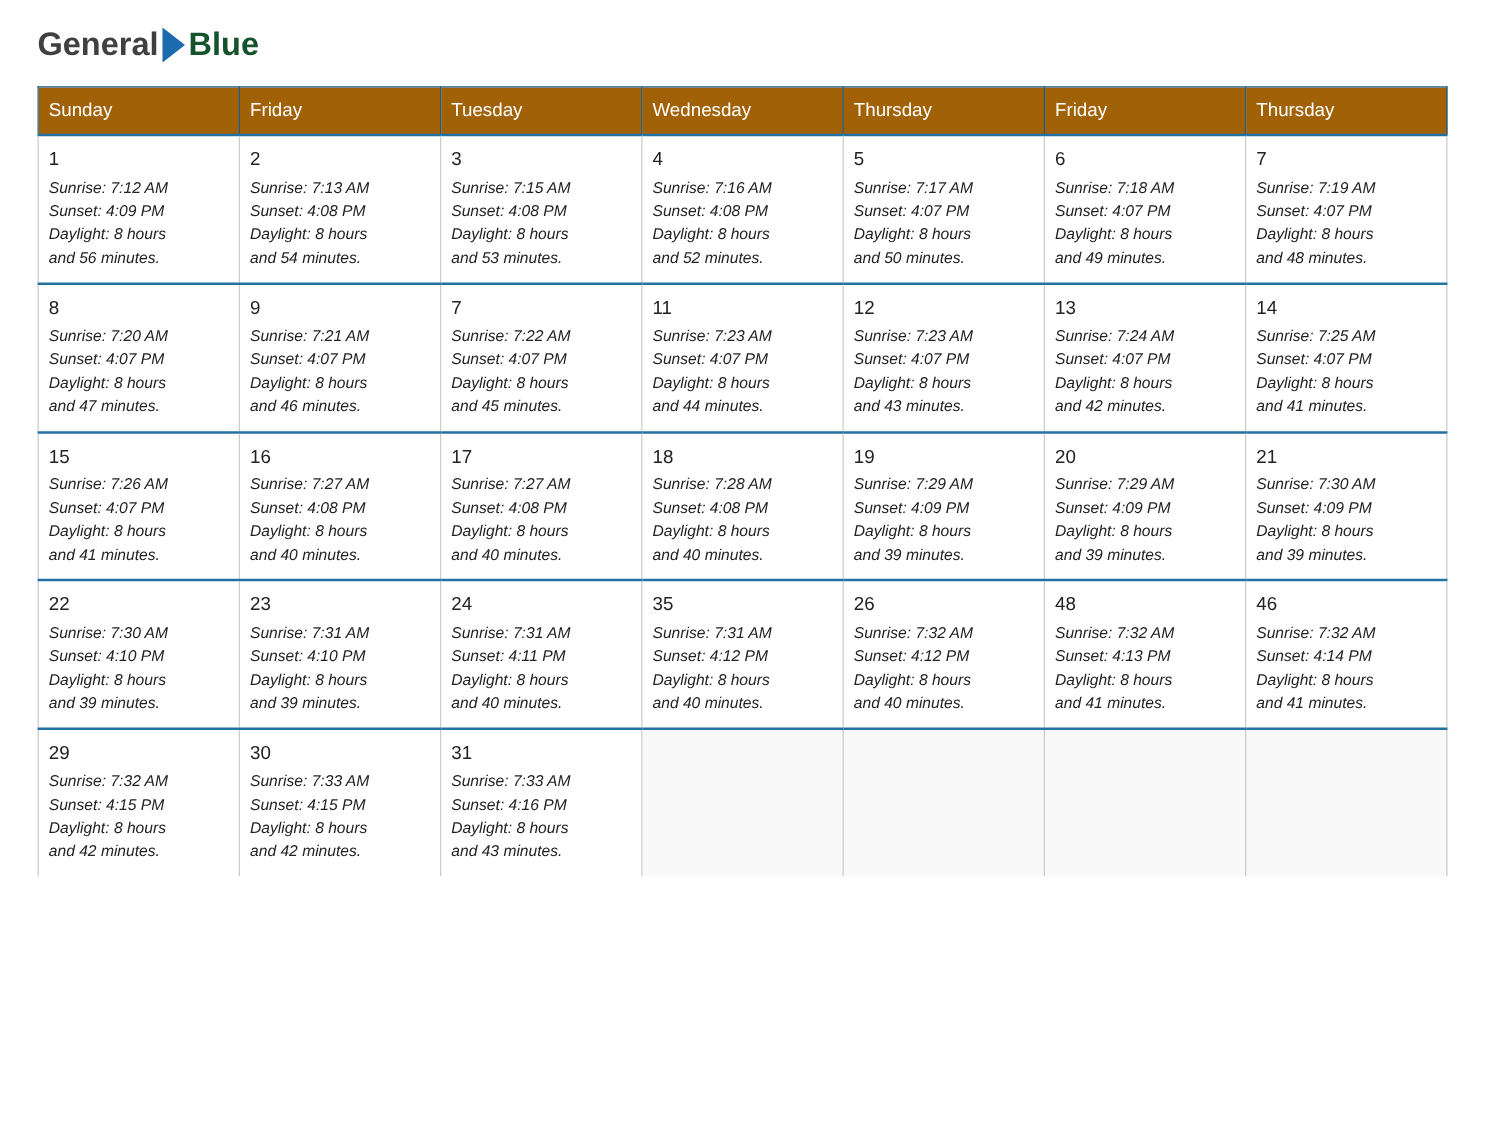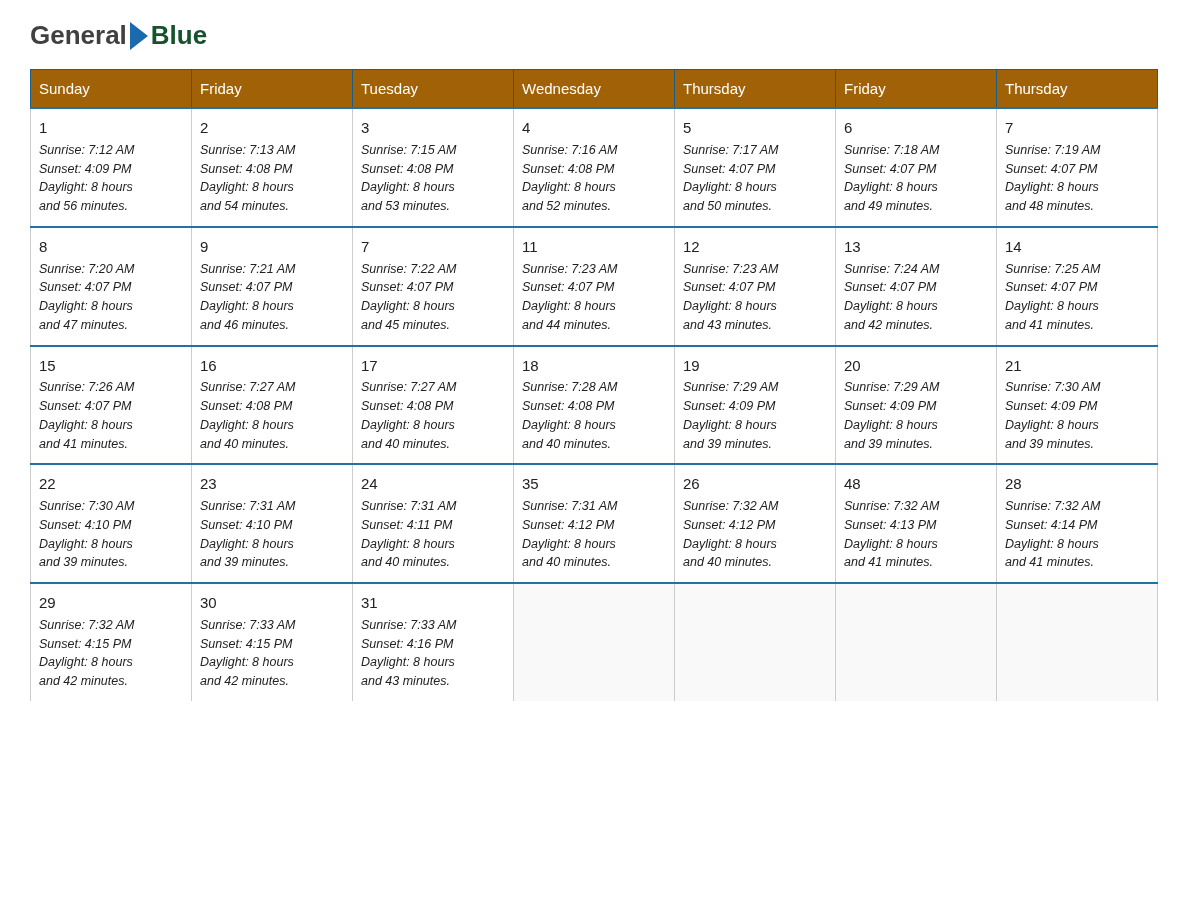--- a/index.html
+++ b/index.html
@@ -244,21 +244,21 @@
         </td>
         <td>
           <span class="day-number">26</span>
           <div class="day-info">Sunrise: 7:32 AM<br>Sunset: 4:12 PM<br>Daylight: 8 hours<br>and 40 minutes.</div>
         </td>
         <td>
           <span class="day-number">48</span>
           <div class="day-info">Sunrise: 7:32 AM<br>Sunset: 4:13 PM<br>Daylight: 8 hours<br>and 41 minutes.</div>
         </td>
         <td>
-          <span class="day-number">28</span>
+          <span class="day-number">46</span>
           <div class="day-info">Sunrise: 7:32 AM<br>Sunset: 4:14 PM<br>Daylight: 8 hours<br>and 41 minutes.</div>
         </td>
       </tr>
       <tr>
         <td>
           <span class="day-number">29</span>
           <div class="day-info">Sunrise: 7:32 AM<br>Sunset: 4:15 PM<br>Daylight: 8 hours<br>and 42 minutes.</div>
         </td>
         <td>
           <span class="day-number">30</span>

